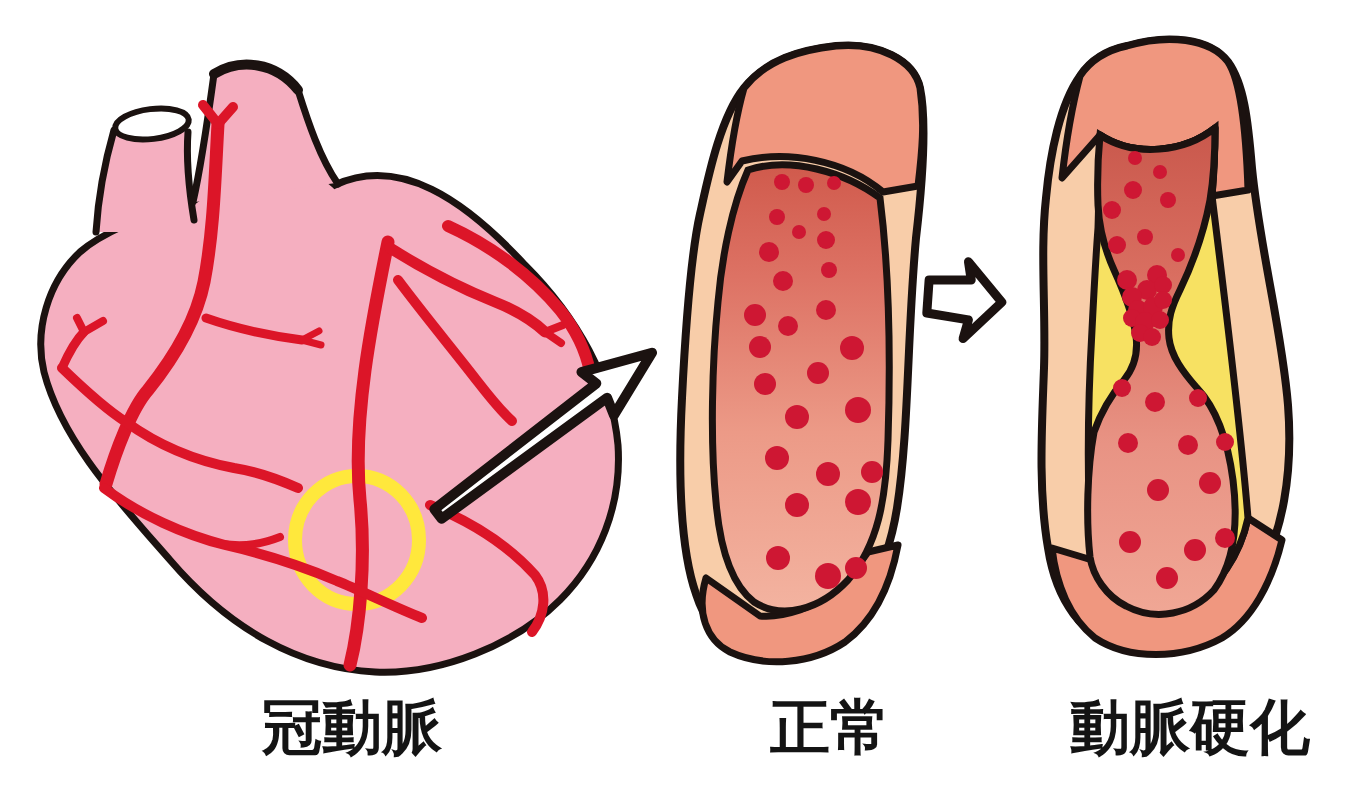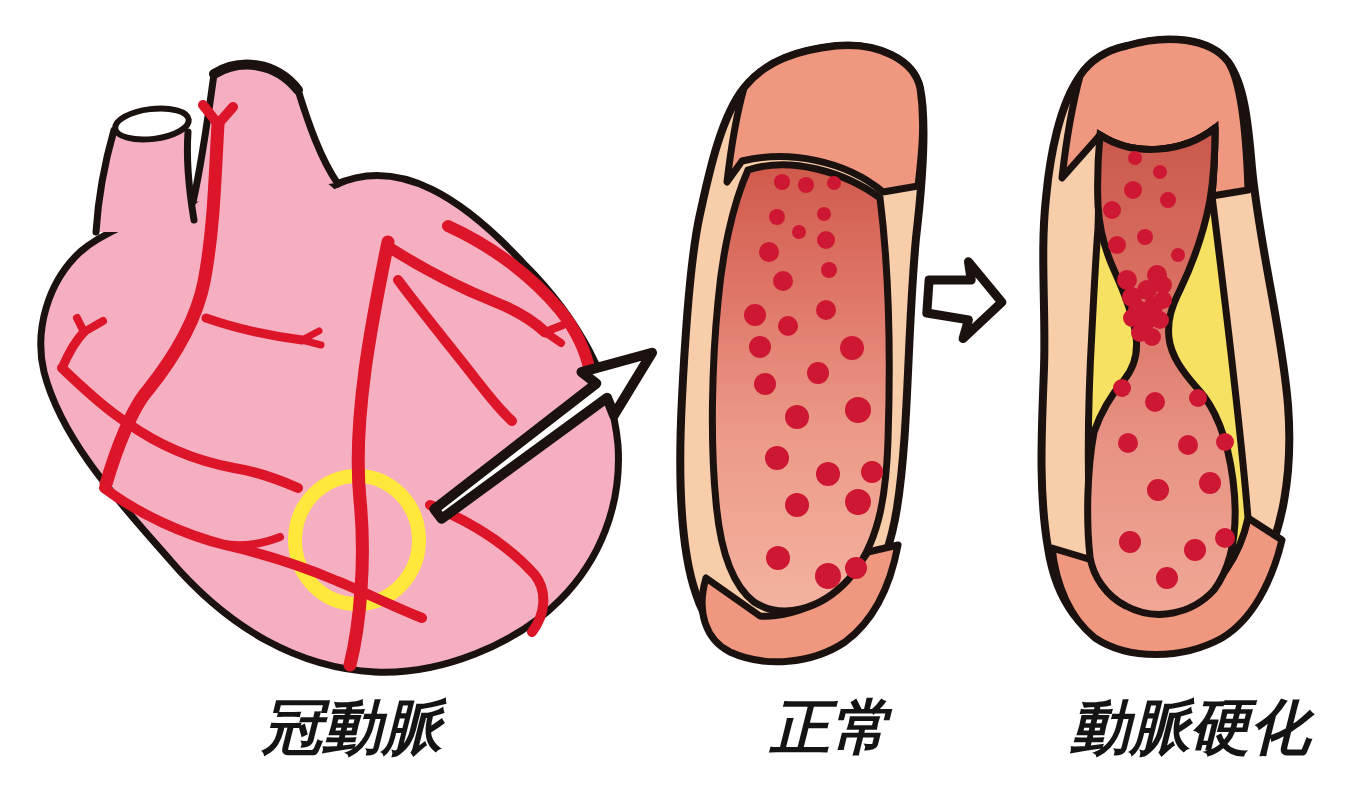--- a/index.html
+++ b/index.html
@@ -1,17 +1,17 @@
 <!DOCTYPE html>
 <html><head>
 <meta charset="utf-8">
 <style>
   html,body{margin:0;padding:0;background:#ffffff;}
   .stage{position:relative;width:1364px;height:798px;background:#ffffff;overflow:hidden;
-         font-family:"Liberation Sans",sans-serif;font-style:italic;}
+         font-family:"Liberation Sans",sans-serif;}
   svg{display:block;}
   .ink{stroke:#1b1210;}
   .pink{fill:#f5afc0;}
   .salmon{fill:#f0977f;}
   .peach{fill:#f8cda9;}
   .plaque{fill:#f7e162;}
   .whitefill{fill:#ffffff;}
   .nofill{fill:none;}
   .label{font-size:60px;font-weight:700;fill:#141414;text-anchor:middle;
          font-family:"Liberation Sans",sans-serif;}

